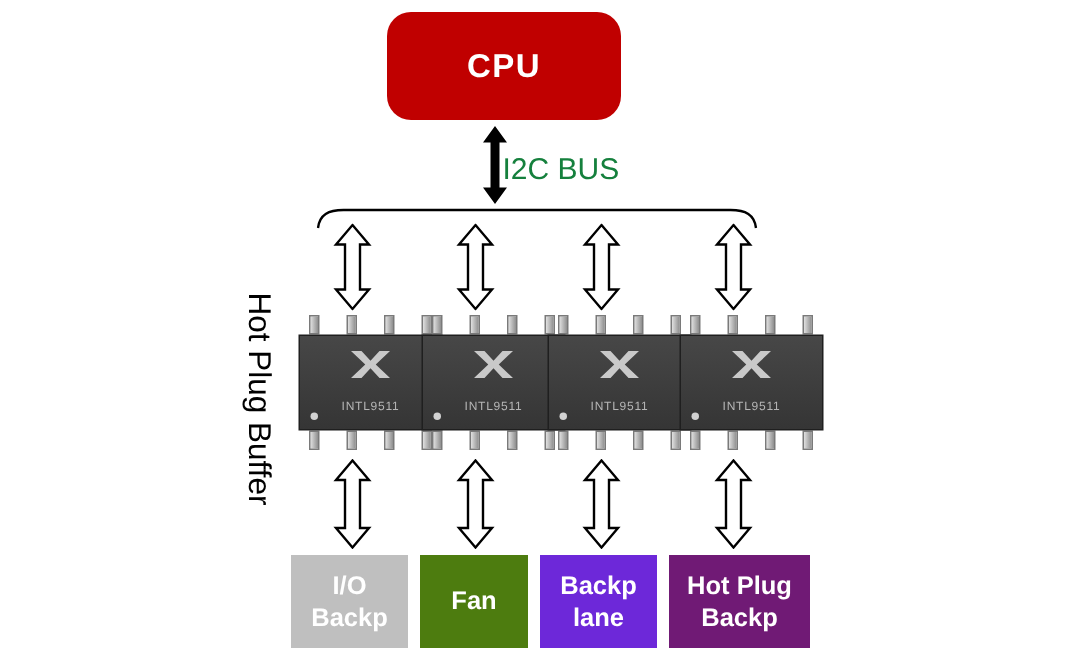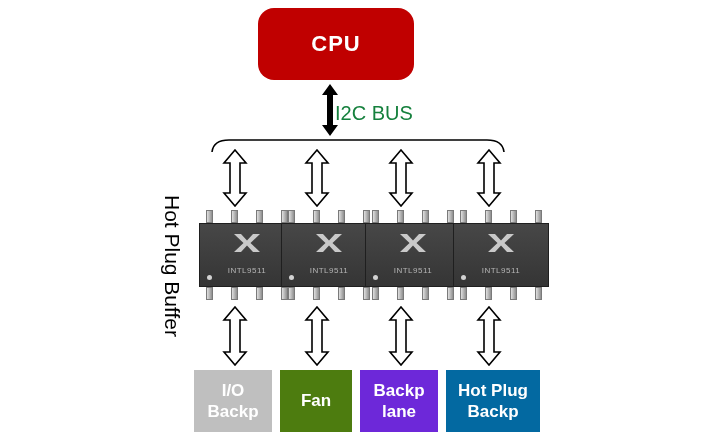--- a/index.html
+++ b/index.html
@@ -233,18 +233,18 @@
     <span>Backp</span>
   </div>
   <div class="abs device-box" style="left: 280px; width: 72px; background-color: #4d7c0f;">
     <span>Fan</span>
     <span></span>
   </div>
   <div class="abs device-box" style="left: 360px; width: 78px; background-color: #6d28d9;">
     <span>Backp</span>
     <span>lane</span>
   </div>
-  <div class="abs device-box" style="left: 446px; width: 94px; background-color: #0369a1;">
+  <div class="abs device-box" style="left: 446px; width: 94px; background-color: #701a75;">
     <span>Hot Plug</span>
     <span>Backp</span>
   </div>
 
 </div>
 
 </body></html>

